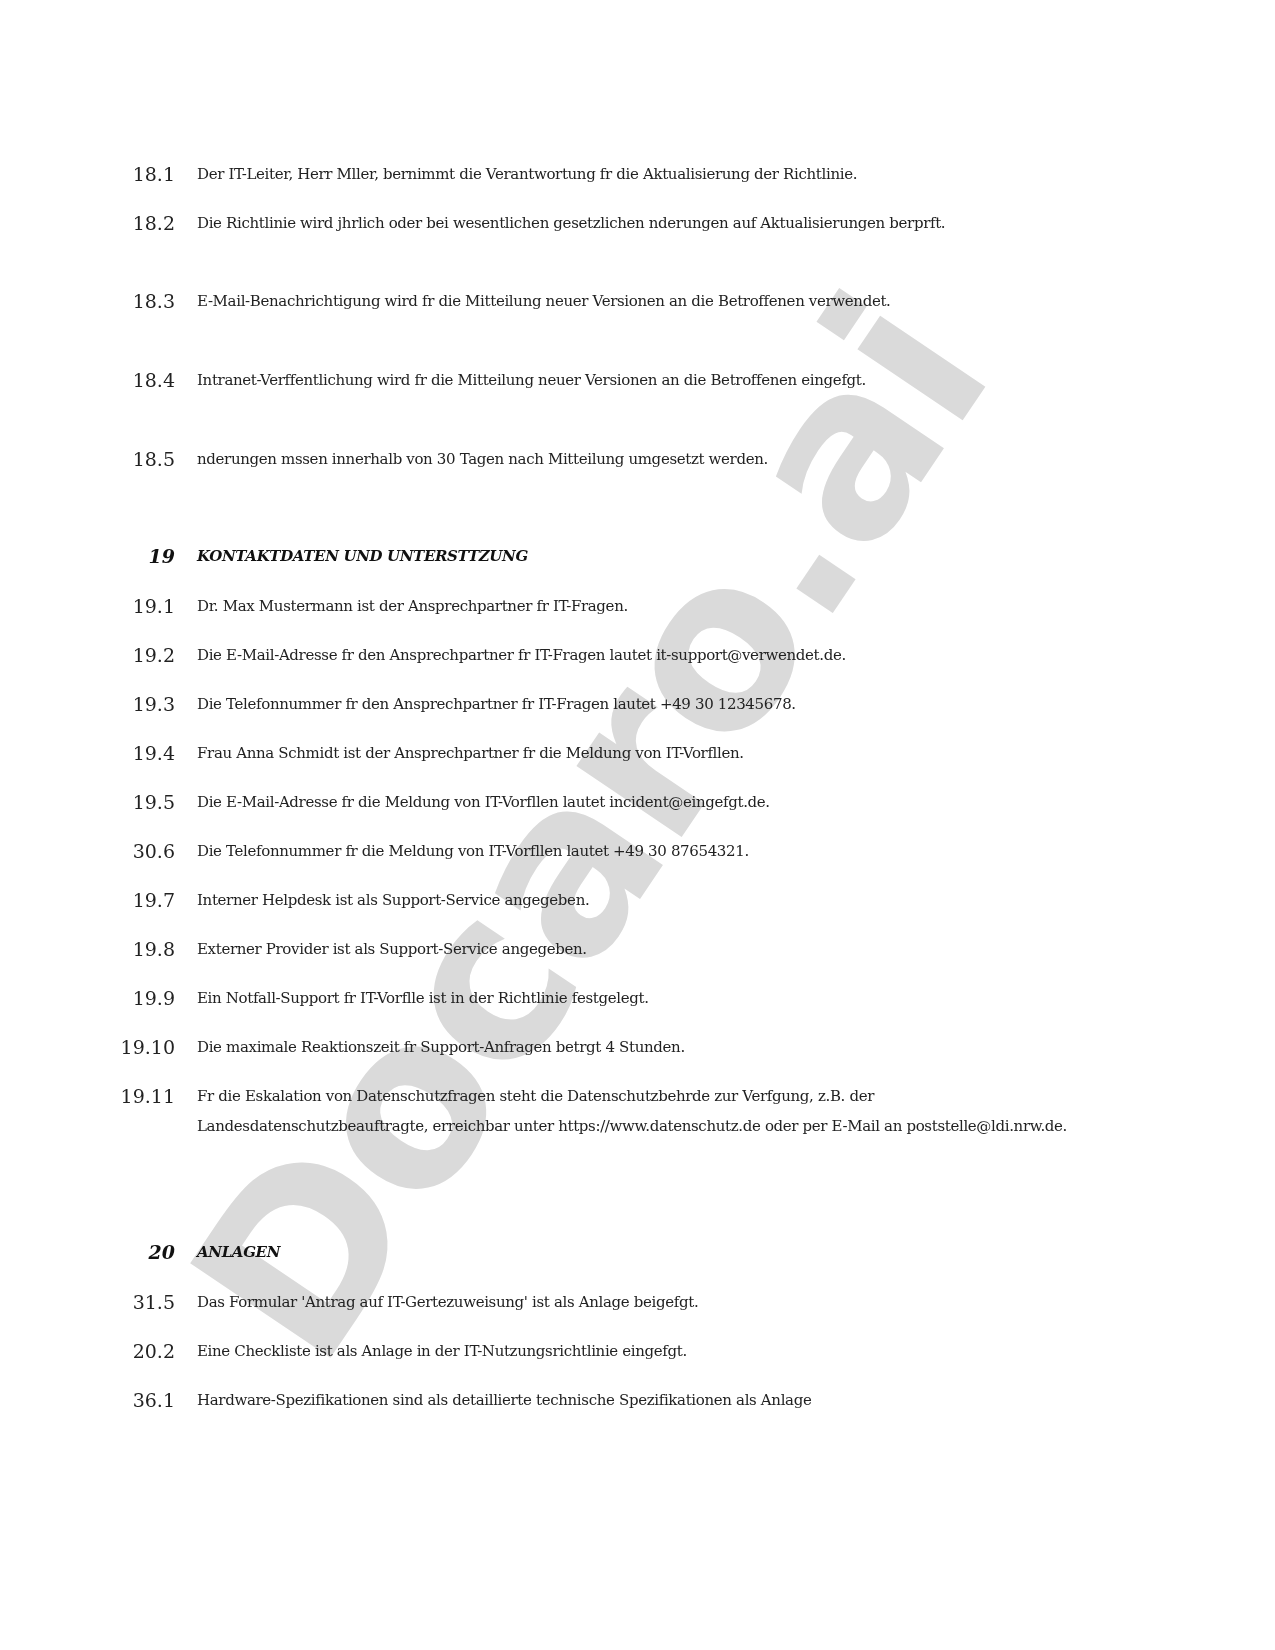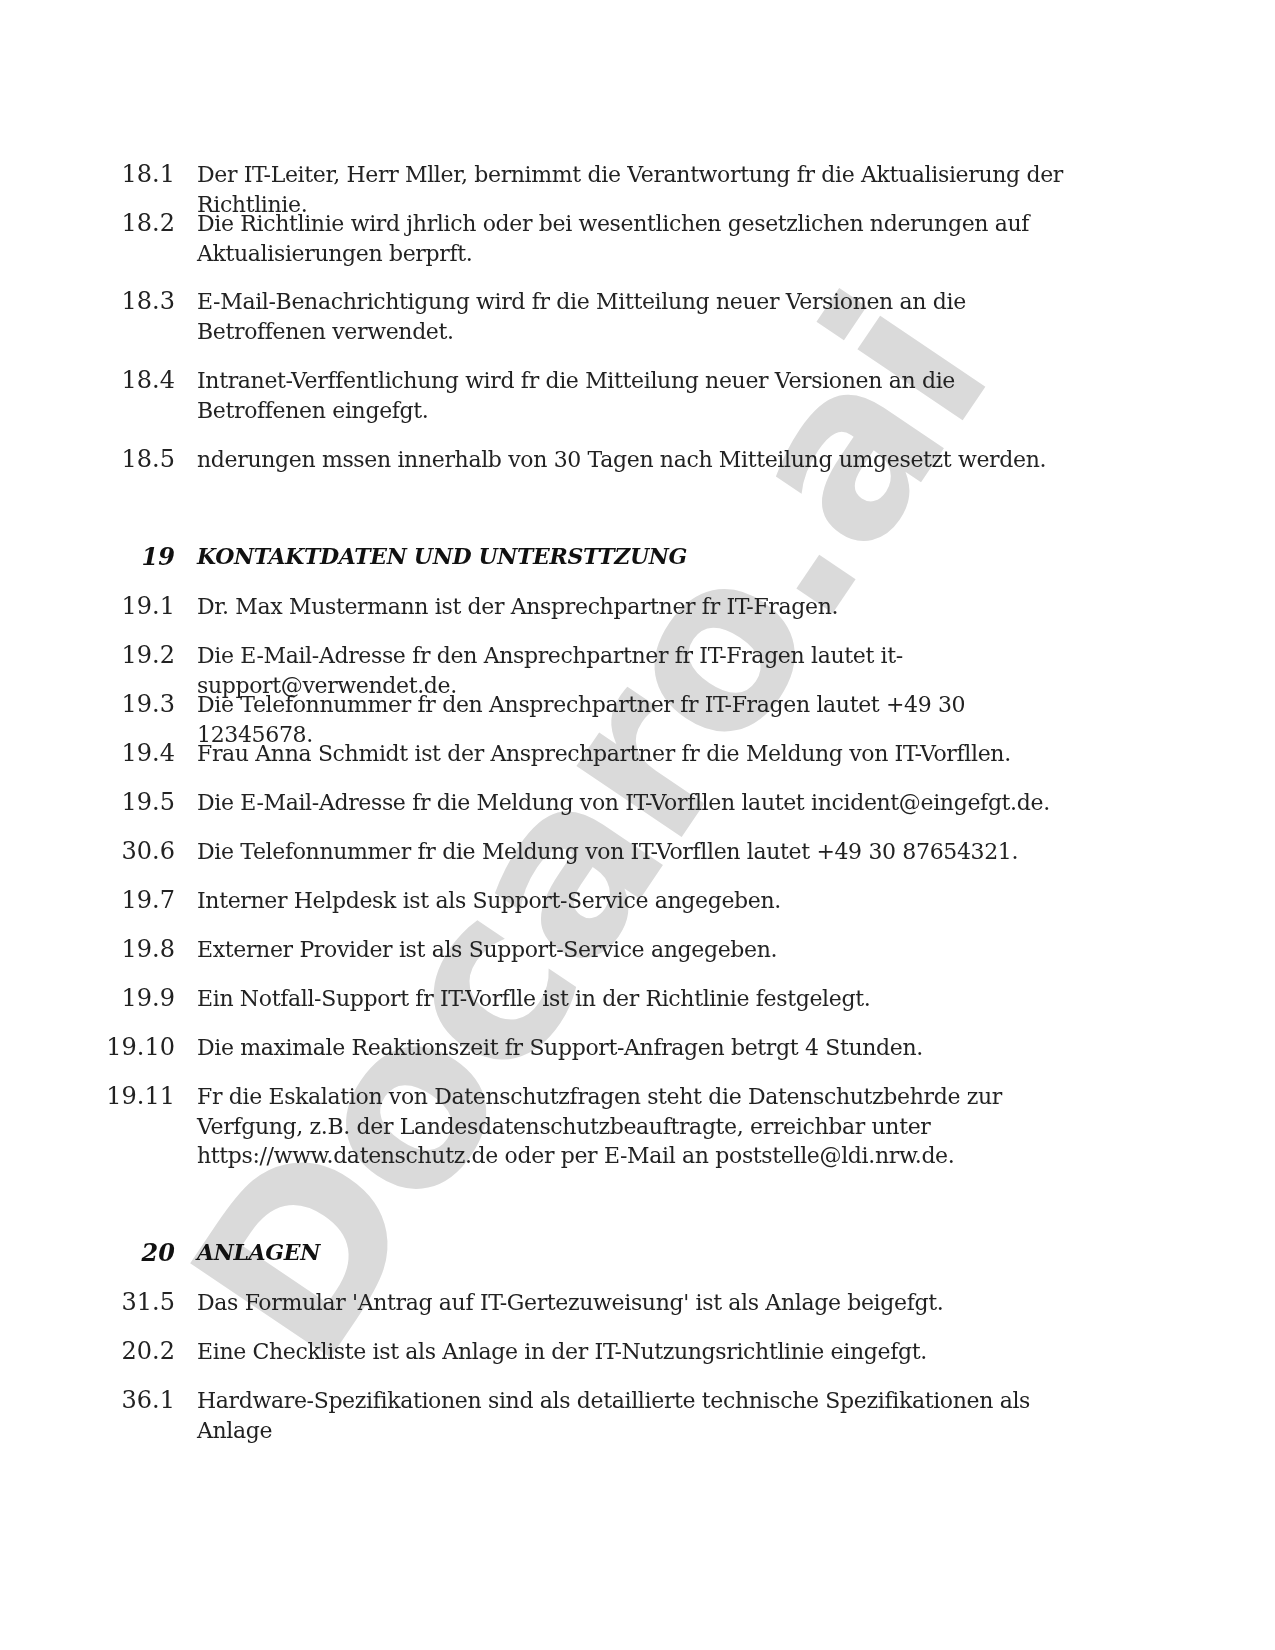--- a/index.html
+++ b/index.html
@@ -16,26 +16,26 @@
     color: #dadada;
     white-space: nowrap;
     line-height: 1;
     z-index: 0;
     user-select: none;
   }
   .content { position: absolute; left: 0; top: 0; width: 1275px; height: 1650px; z-index: 1; }
   .item { position: absolute; left: 0; width: 1275px; }
   .num {
     position: absolute; right: 1100px; 
-    font-family: "DejaVu Serif", serif; font-size: 24px; color: #222222;
+    font-family: "DejaVu Serif", serif; font-size: 19px; color: #222222;
     white-space: nowrap; line-height: 29px;
   }
   .txt {
     position: absolute; left: 197px; width: 890px;
-    font-family: "DejaVu Serif", serif; font-size: 22px; color: #222222;
+    font-family: "DejaVu Serif", serif; font-size: 15px; color: #222222;
     line-height: 29.5px; letter-spacing: -0.35px;
   }
   .heading .num, .heading .txt { font-weight: bold; color: #111111; font-style: italic; }
   .heading .num { right: 1100px; }
 </style>
 </head>
 <body>
 
 <div class="page">
 

